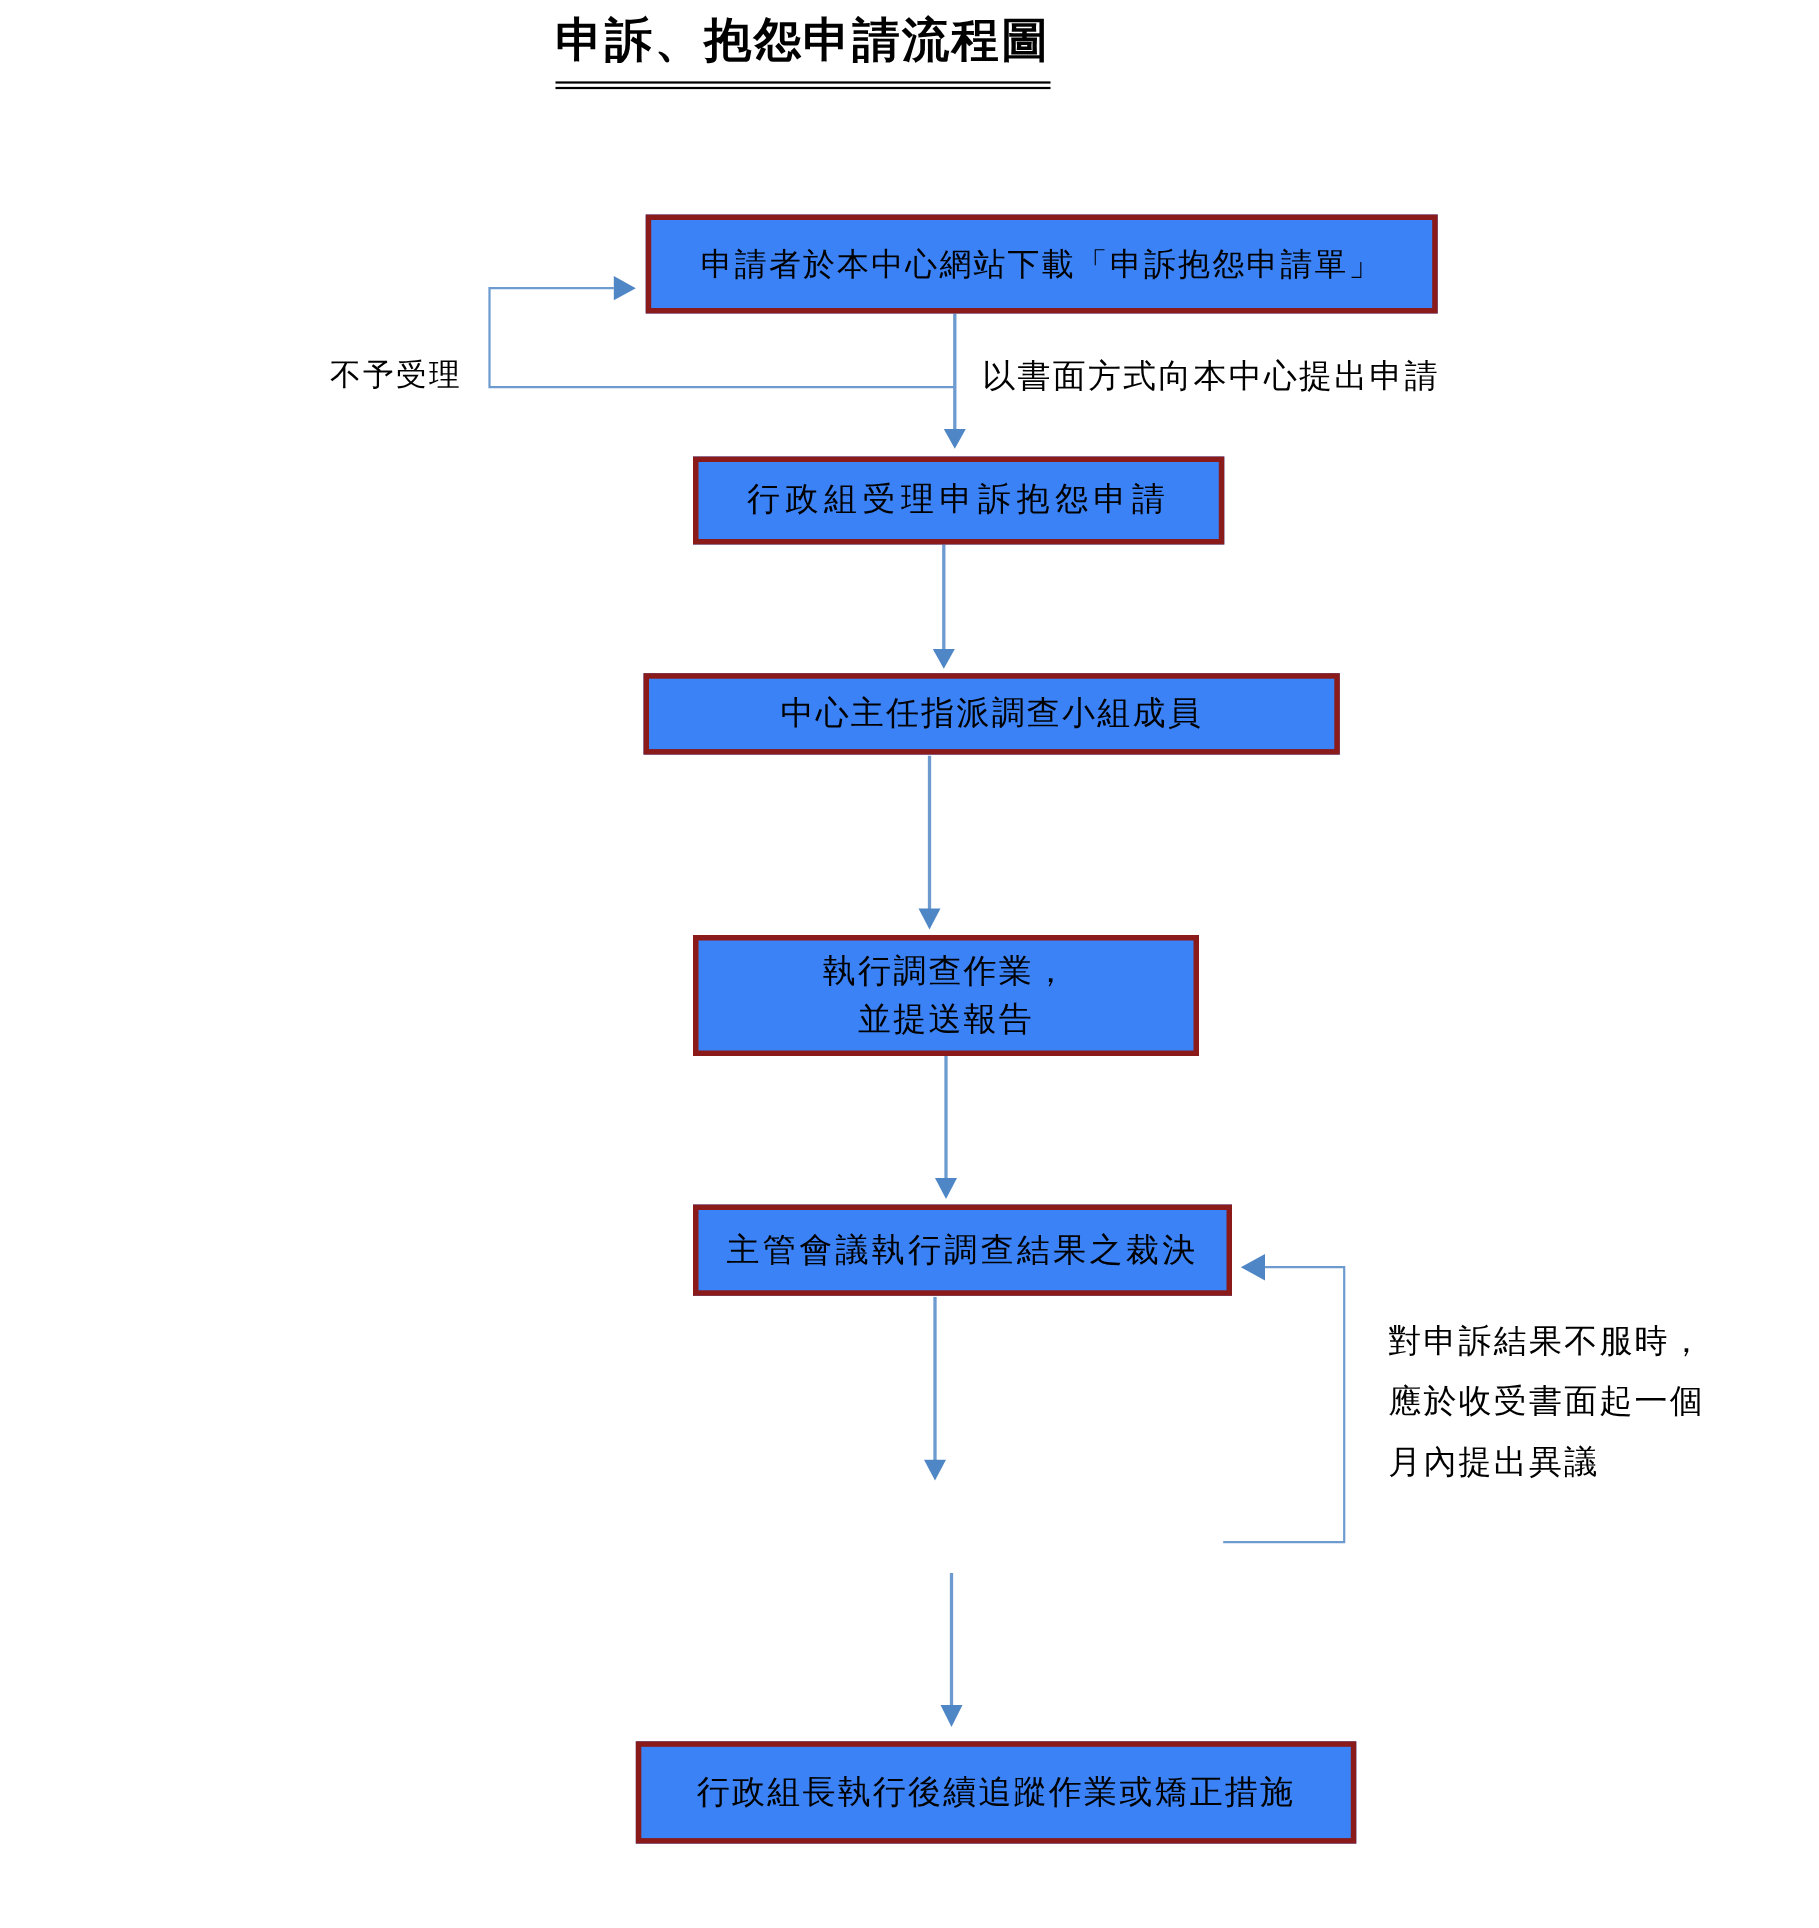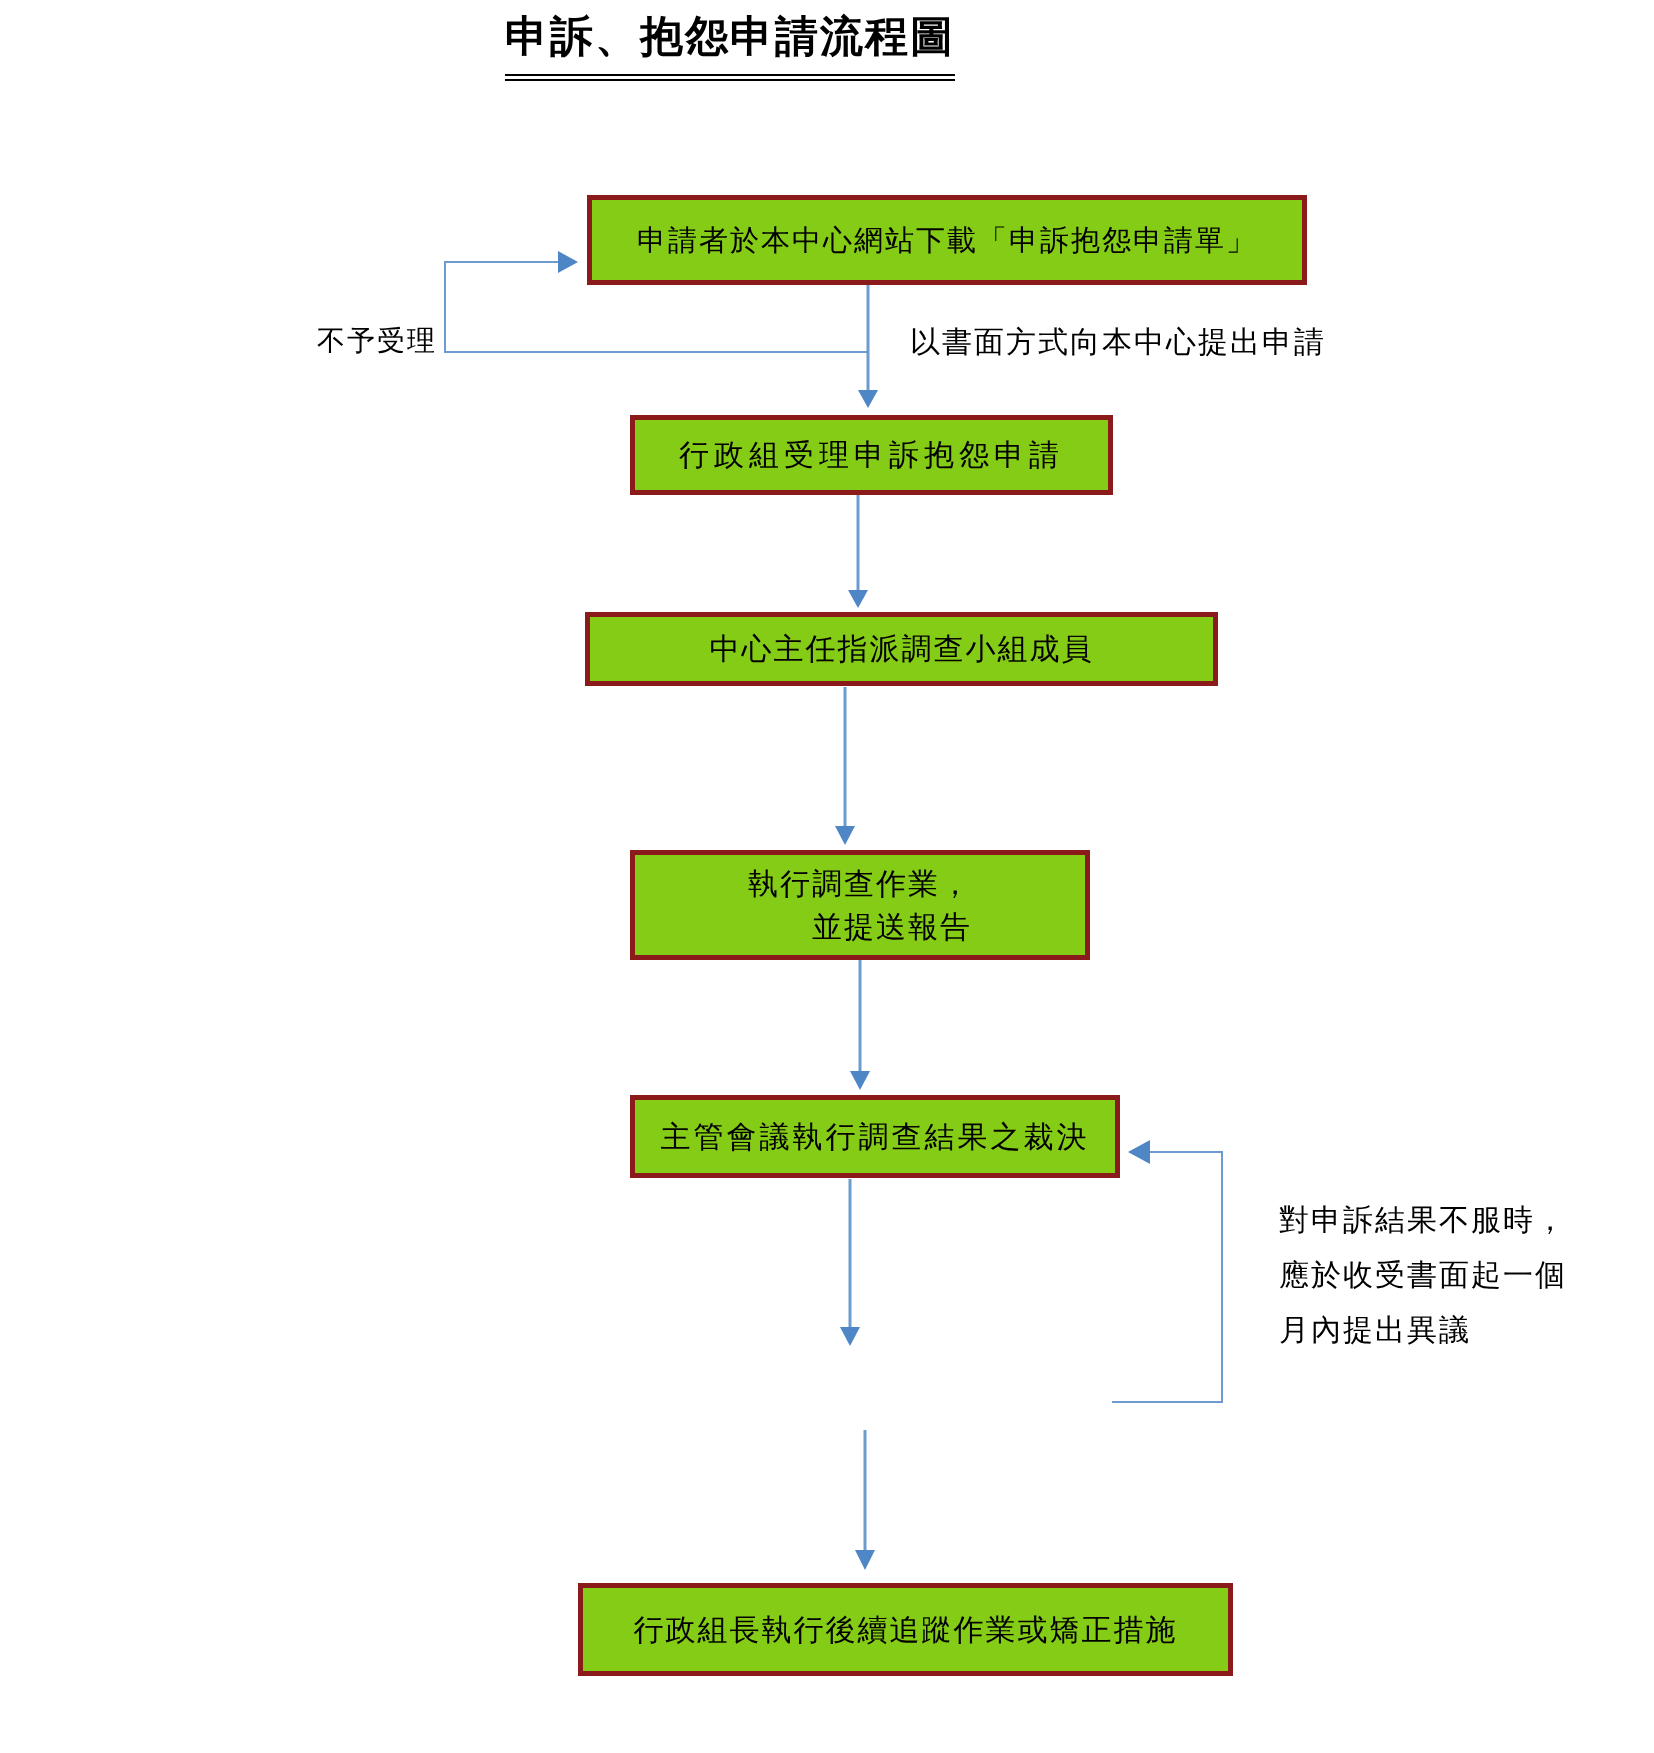--- a/index.html
+++ b/index.html
@@ -43,43 +43,42 @@
   .connector {
     stroke: var(--arrow-line);
     fill: none;
   }
   .connector.main { stroke-width: 3; }
   .connector.feedback { stroke-width: 2; }
   .arrow-head { fill: var(--arrow-head); stroke: none; }
   .flow-box {
     position: absolute;
     border: 5px solid var(--box-border);
-    background: #84cc16;
+    background: #3b82f6;
     display: flex;
     align-items: center;
     justify-content: center;
-    text-align: right;
+    text-align: center;
     font-size: 30px;
     letter-spacing: 2px;
     line-height: 1.45;
     white-space: pre-line;
   }
   .b1 { left: 587px; top: 195px; width: 720px; height: 90px; font-size: 29px; }
   .b2 { left: 630px; top: 415px; width: 483px; height: 80px; letter-spacing: 5px; }
   .b3 { left: 585px; top: 612px; width: 633px; height: 74px; }
   .b4 { left: 630px; top: 850px; width: 460px; height: 110px; }
   .b5 { left: 630px; top: 1095px; width: 490px; height: 83px; letter-spacing: 3px; }
   .b6 { left: 643px; top: 1351px; width: 467px; height: 78px; }
   .b7 { left: 553px; top: 1583px; width: 655px; height: 93px; margin-left: 25px; }
   .edge-label {
     position: absolute;
     font-size: 30px;
     white-space: pre-line;
     letter-spacing: 2px;
-    margin-left: 17px;
   }
   .label-reject { left: 300px; top: 322px; font-size: 28px; }
   .label-submit { left: 893px; top: 322px; }
   .label-objection { left: 1262px; top: 1192px; line-height: 55px; }
 </style>
 </head>
 <body>
 
 <div class="canvas">
 

